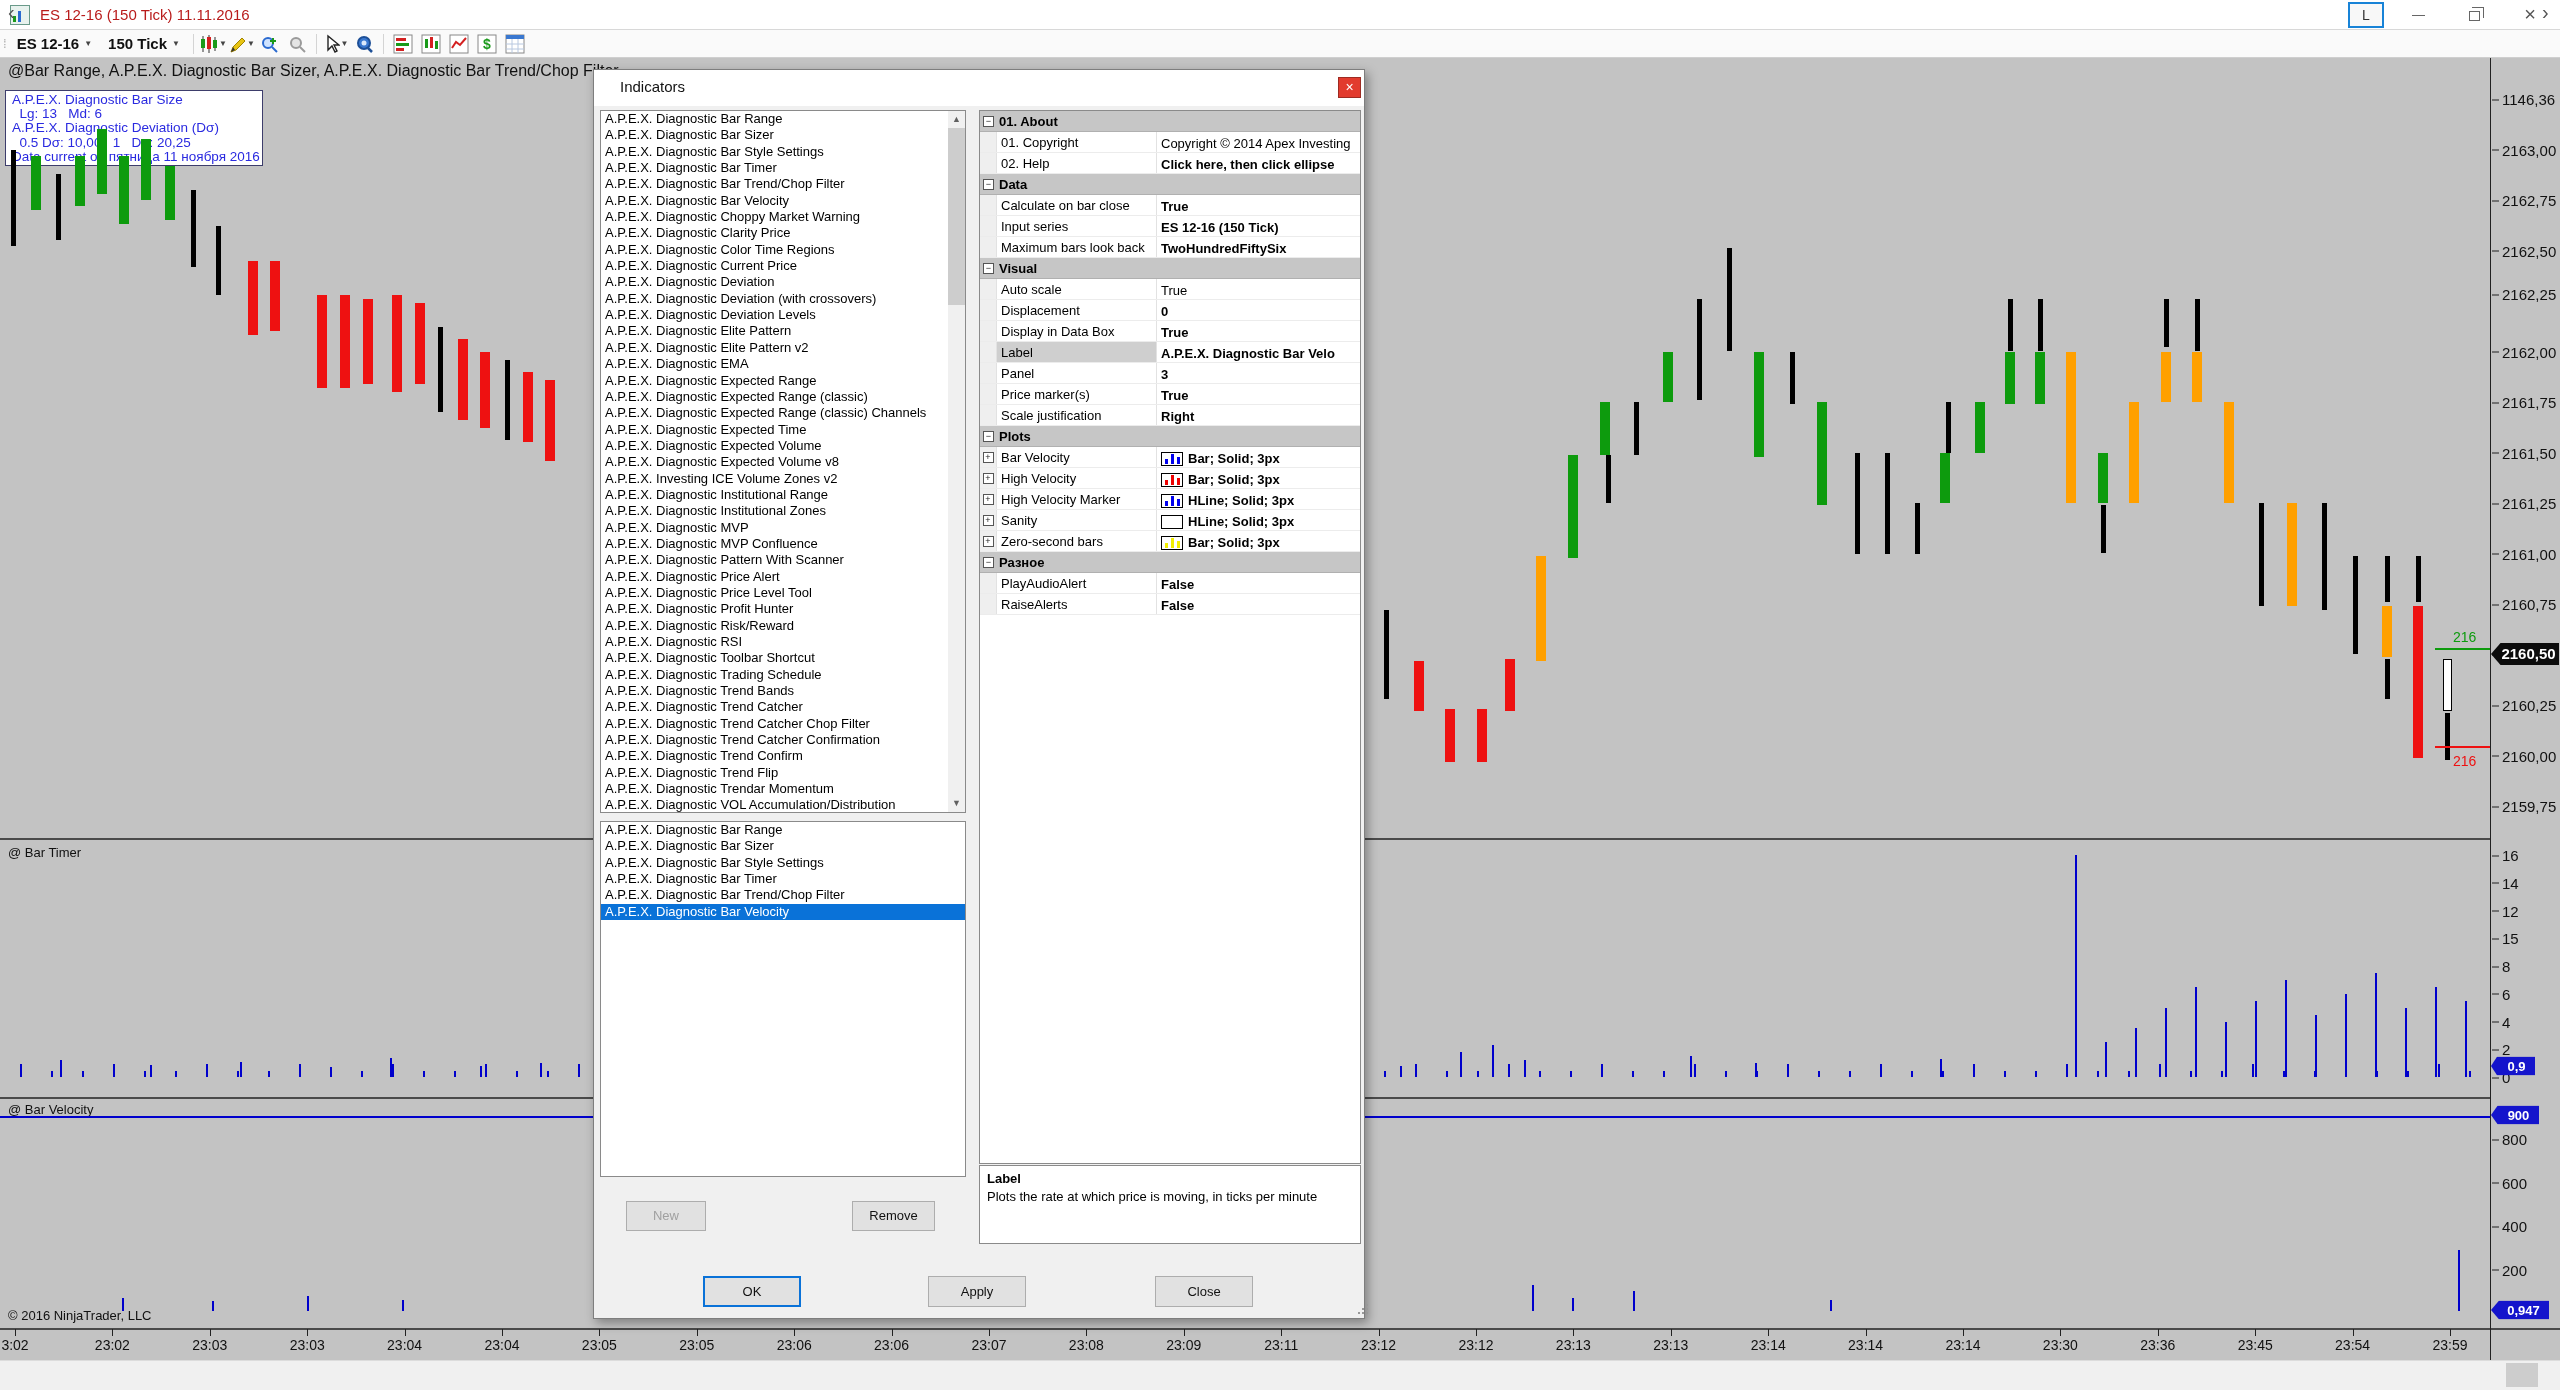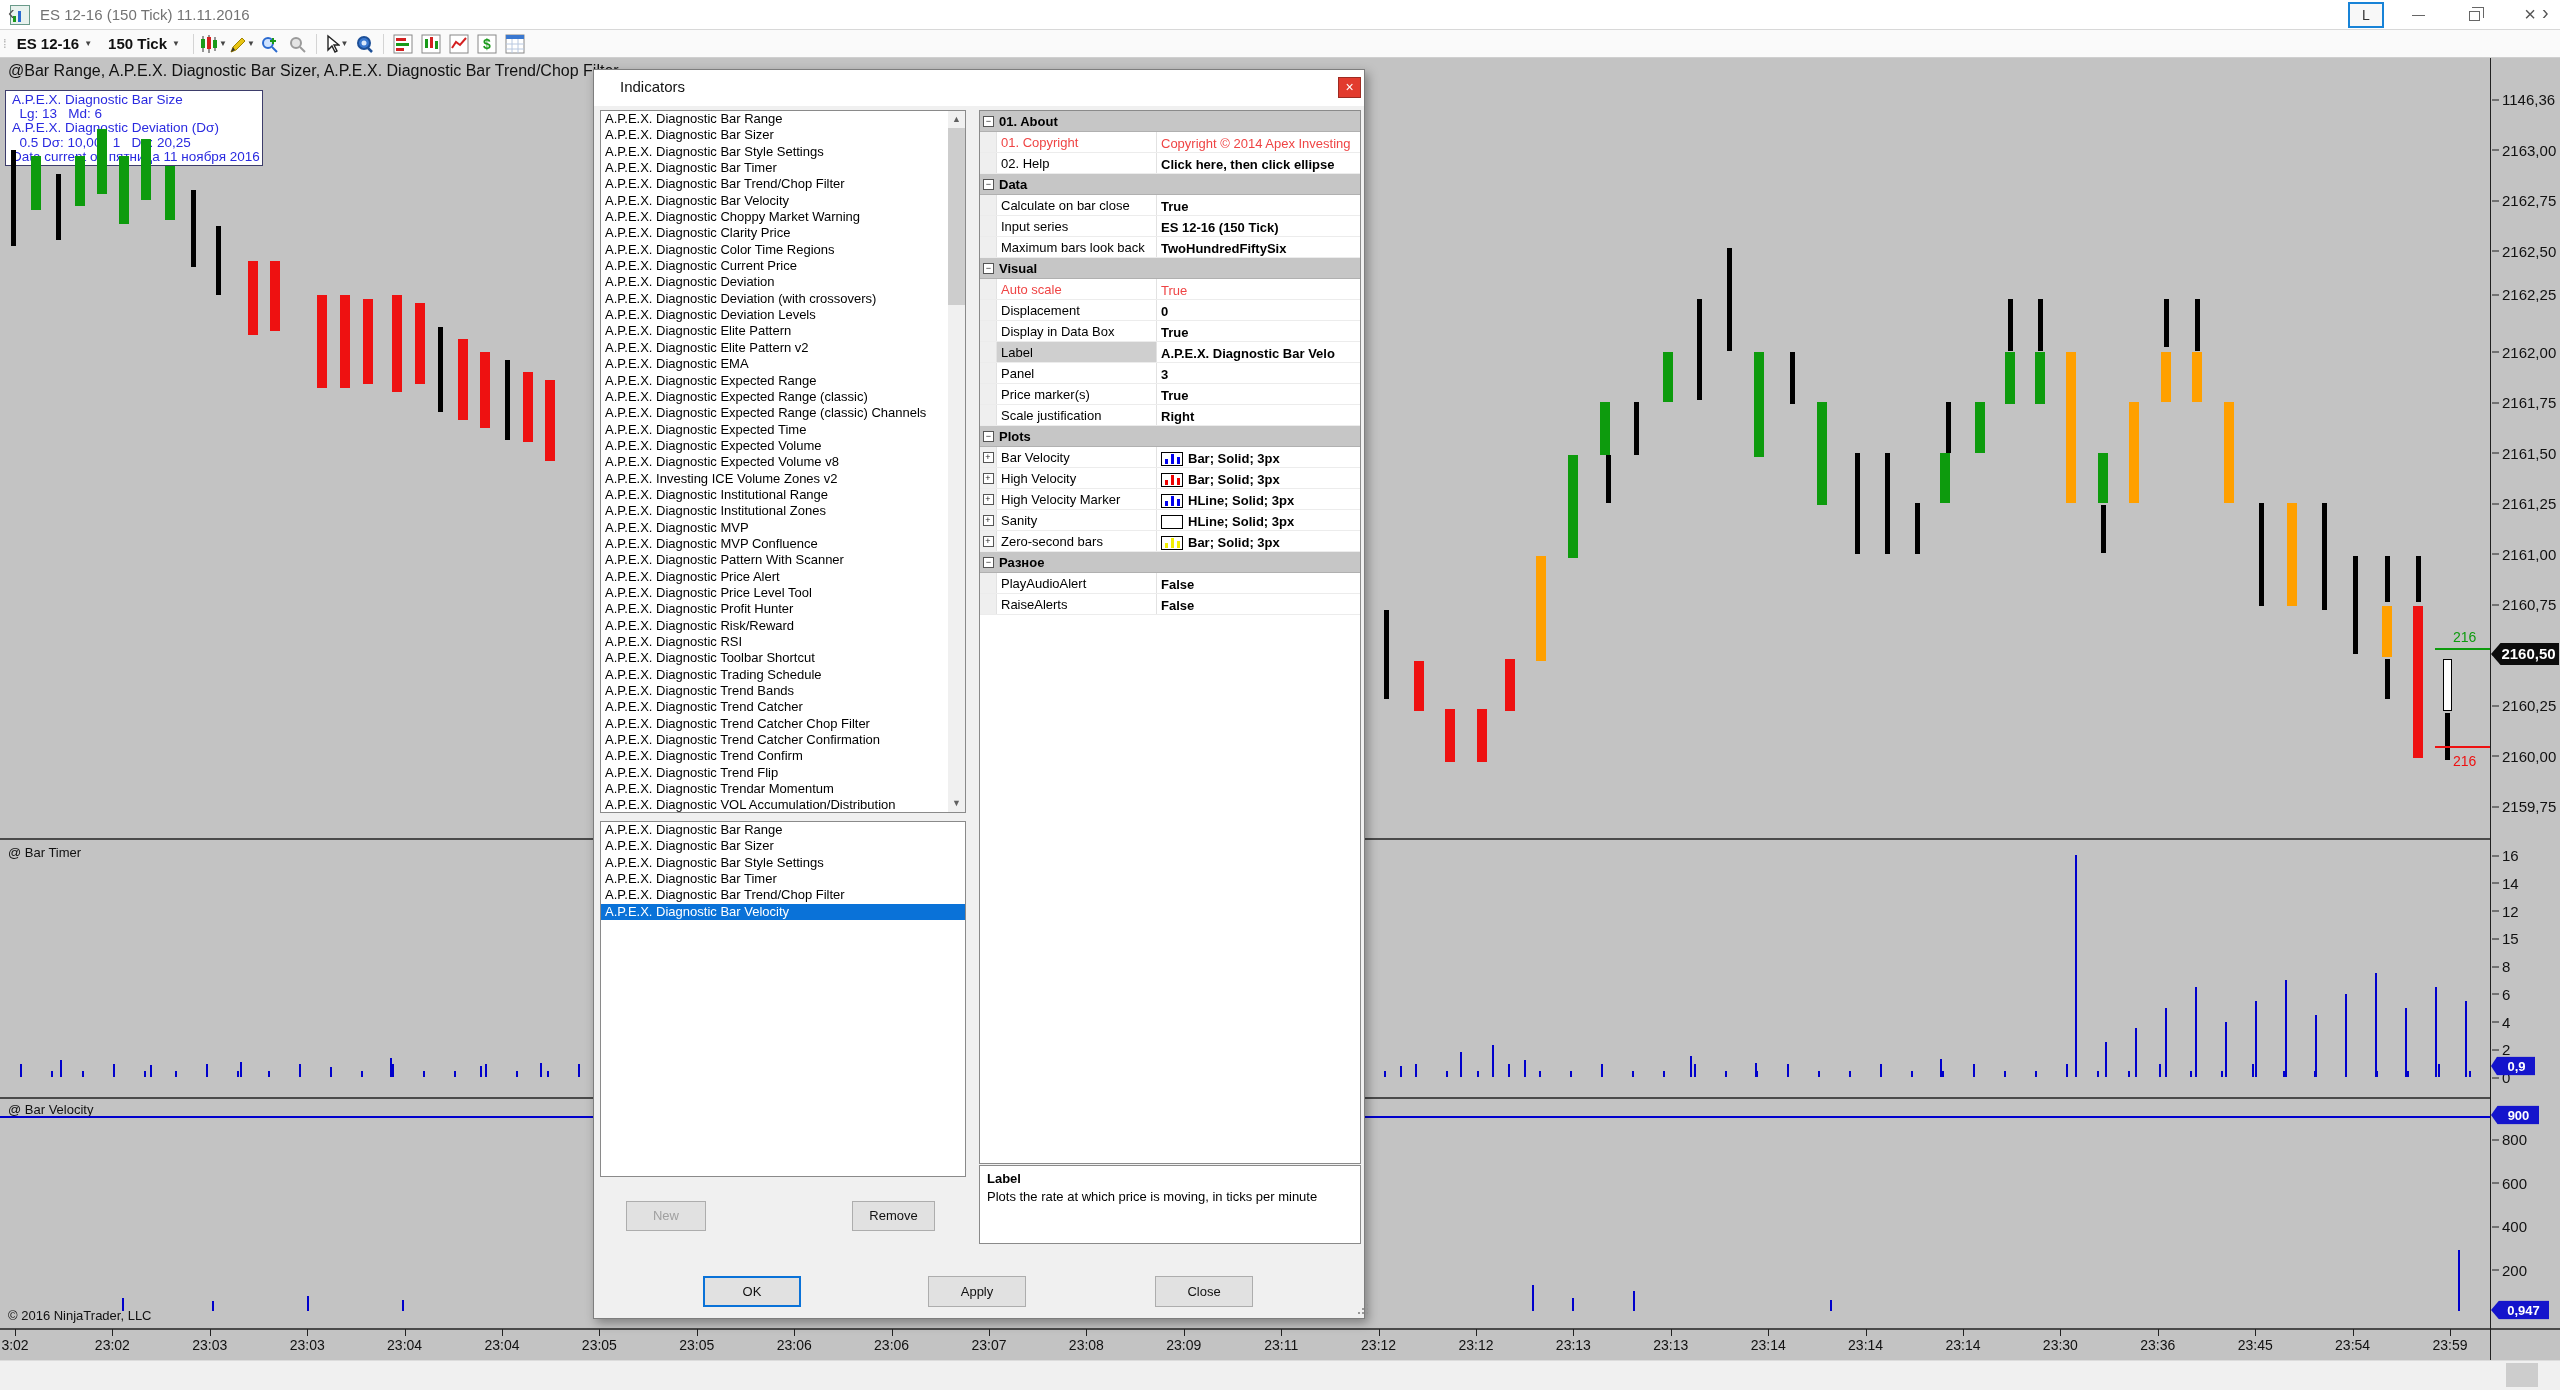--- a/index.html
+++ b/index.html
@@ -7,21 +7,21 @@
     font-family:"Liberation Sans", sans-serif; }
   #stage { position:absolute; left:0; top:0; width:2560px; height:1390px; }
 
   
   #titlebar { position:absolute; left:0; top:0; width:2560px; height:30px; background:#ffffff;
     border-bottom:1px solid #d8d8d8; }
   #app-icon { position:absolute; left:10px; top:5px; width:20px; height:20px; background:#e8f2ee;
     border:1px solid #6a9a8a; }
   #app-icon:before { content:""; position:absolute; left:2px; top:10px; width:3px; height:6px; background:#1a9a1a; }
   #app-icon:after { content:""; position:absolute; left:7px; top:5px; width:3px; height:11px; background:#2a6ad0; }
-  #win-title { position:absolute; left:40px; top:6px; font-size:15px; color:#737373; }
+  #win-title { position:absolute; left:40px; top:6px; font-size:15px; color:#b91c1c; }
   #link-btn { position:absolute; left:2348px; top:2px; width:36px; height:26px; background:#f8f8f8;
     border:2px solid #1883d7; text-align:center; font-size:14px; color:#333; line-height:22px; }
   .winctl { position:absolute; top:0; width:44px; height:30px; text-align:center; color:#555; }
   #btn-min  { left:2396px; } #btn-min span { display:inline-block; width:13px; height:1px; background:#666; margin-top:15px; }
   #btn-max  { left:2452px; }
   .restore-glyph { display:inline-block; position:relative; width:11px; height:10px; border:1px solid #666; margin-top:11px; }
   .restore-glyph:before { content:""; position:absolute; left:2px; top:-5px; width:11px; height:10px;
     border:1px solid #666; border-left:none; border-bottom:none; }
   #btn-close { left:2508px; font-size:20px; line-height:28px; }
 
@@ -106,21 +106,21 @@
   .prop-section { background:#c6c6c6; font-weight:bold; border-bottom:1px solid #b0b0b0; }
   .prop-row { border-bottom:1px solid #ececec; }
   .pmargin { width:17px; flex:0 0 17px; background:#efefef; border-right:1px solid #e2e2e2;
     display:flex; align-items:center; justify-content:center; }
   .prop-section .pmargin { background:#c6c6c6; border-right:none; }
   .toggle-box { width:11px; height:11px; border:1px solid #555; background:#fff; font-size:9px;
     line-height:9px; text-align:center; color:#222; font-weight:normal; }
   .pname { width:160px; flex:0 0 160px; padding:3px 4px 0 4px; border-right:1px solid #e2e2e2;
     white-space:nowrap; overflow:hidden; color:#000; }
   .pname.sel { background:#cfcfcf; }
-  .pname.muted, .pval.muted { color:#ef4444; }
+  .pname.muted, .pval.muted { color:#000000; }
   .pval { flex:1; padding:3px 4px 0 4px; white-space:nowrap; overflow:hidden; display:flex; align-items:center; gap:5px; }
   .pval.bold { font-weight:bold; }
   .sectitle { padding:3px 2px 0 2px; }
   .swatch { position:relative; width:22px; height:14px; border:1px solid #000; background:#fff; flex:0 0 22px; }
   .swatch i { position:absolute; bottom:1px; width:3px; }
   .swatch .b1 { left:3px; height:5px; } .swatch .b2 { left:9px; height:10px; } .swatch .b3 { left:15px; height:7px; }
   .sw-blue i { background:#0000ee; } .sw-red i { background:#ee0000; } .sw-yellow i { background:#f2ee00; }
 
   #selected-list { position:absolute; left:6px; top:751px; width:366px; height:356px; background:#fff;
     border:1px solid #8a8a8a; overflow:hidden; }

